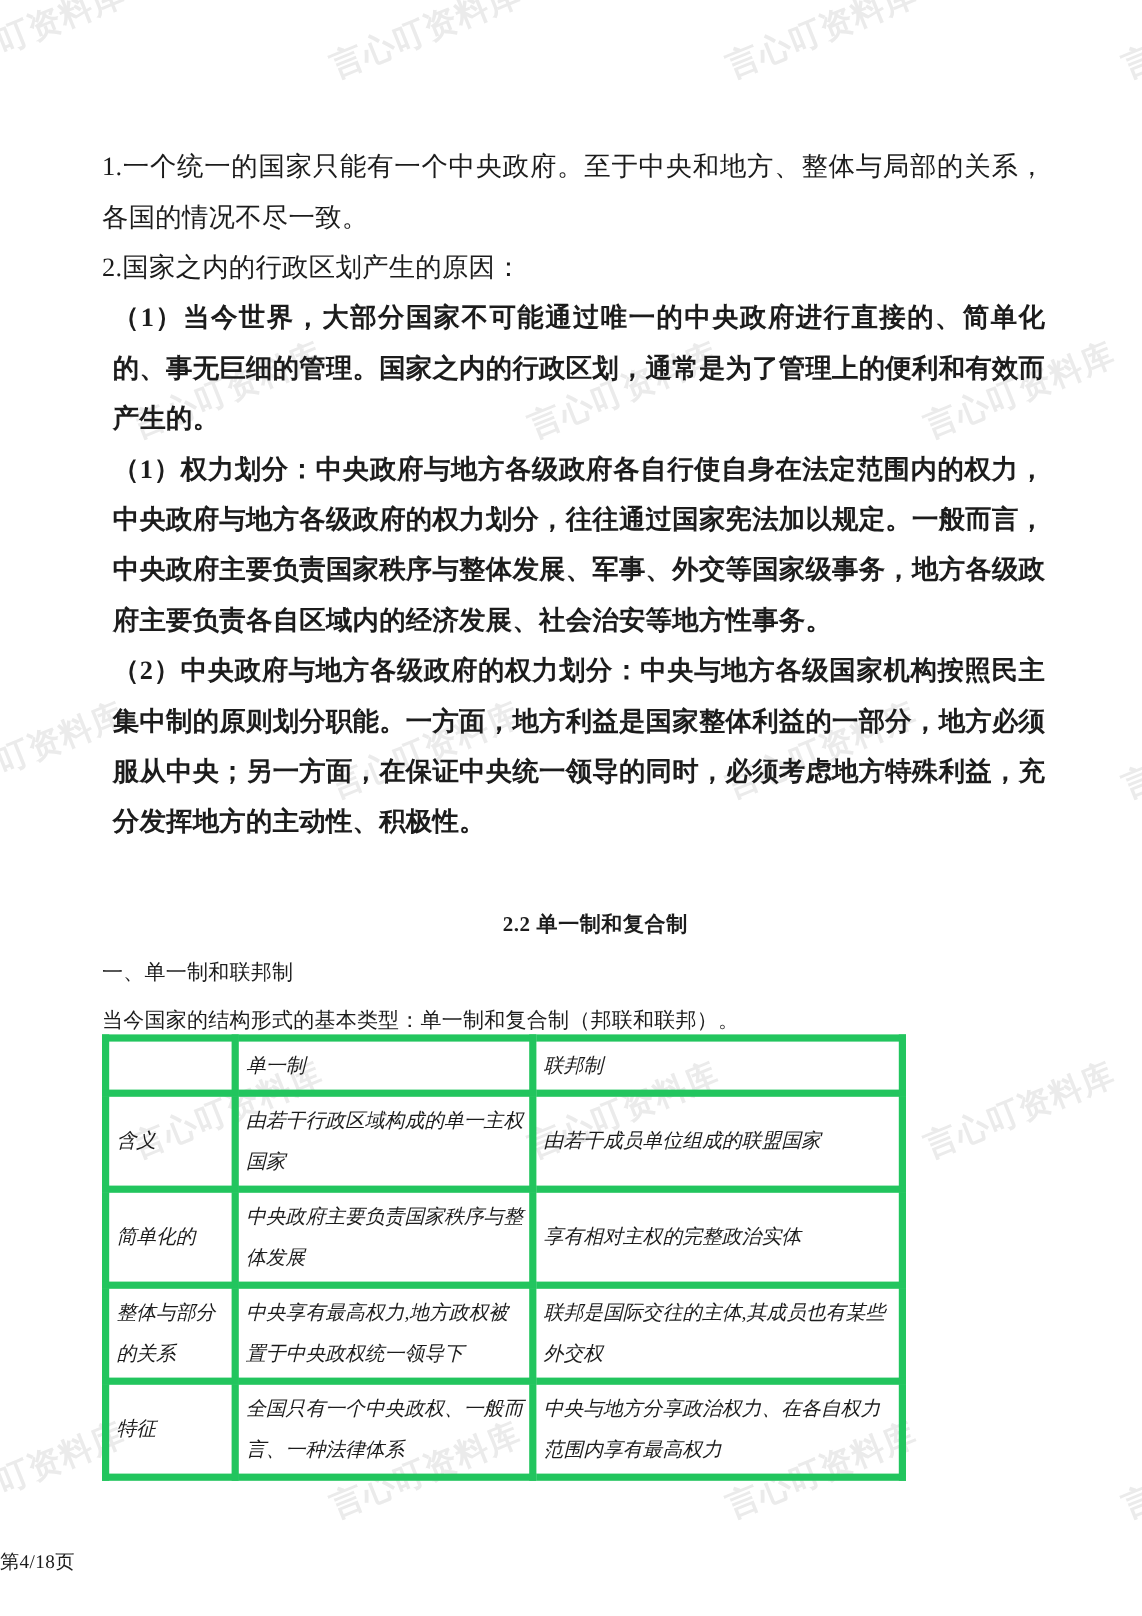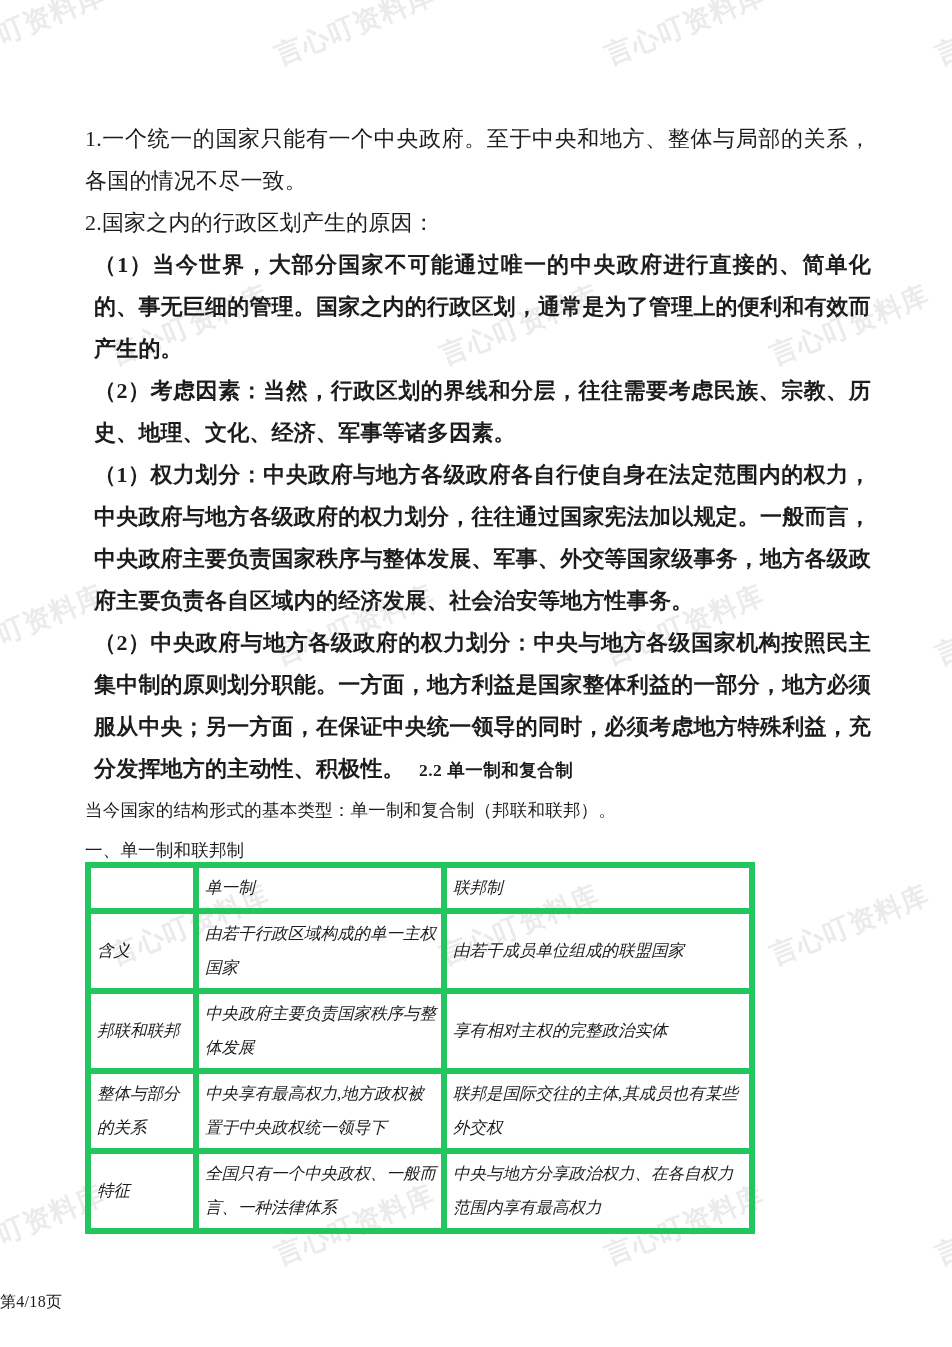--- a/index.html
+++ b/index.html
@@ -152,51 +152,50 @@
       <span class="wm" style="color: rgb(235, 235, 235); left: 600px; top: 1240px;">言心叮资料库</span>
       <span class="wm" style="color: rgb(235, 235, 235); left: 930px; top: 1240px;">言心叮资料库</span>
     </div>
 
   <div class="content">
 
     <div class="body-block">
       <p class="para">1.一个统一的国家只能有一个中央政府。至于中央和地方、整体与局部的关系，各国的情况不尽一致。</p>
       <p class="para">2.国家之内的行政区划产生的原因：</p>
       <p class="para indent">（1）当今世界，大部分国家不可能通过唯一的中央政府进行直接的、简单化的、事无巨细的管理。国家之内的行政区划，通常是为了管理上的便利和有效而产生的。</p>
-      <p class="para indent">（2）考虑因素：当然，行政区划的界线和分层，往往需要考虑民族、宗教、历史、地理、文化、经济、军事等诸多因素。</p>
       <p class="para indent">（1）权力划分：中央政府与地方各级政府各自行使自身在法定范围内的权力，中央政府与地方各级政府的权力划分，往往通过国家宪法加以规定。一般而言，中央政府主要负责国家秩序与整体发展、军事、外交等国家级事务，地方各级政府主要负责各自区域内的经济发展、社会治安等地方性事务。</p>
       <p class="para indent">（2）中央政府与地方各级政府的权力划分：中央与地方各级国家机构按照民主集中制的原则划分职能。一方面，地方利益是国家整体利益的一部分，地方必须服从中央；另一方面，在保证中央统一领导的同时，必须考虑地方特殊利益，充分发挥地方的主动性、积极性。</p>
     </div>
 
     <div class="section-heading">2.2  单一制和复合制</div>
 
     <div class="sub-block">
+      <p class="subline">一、单一制和联邦制</p>
       <p class="subline">当今国家的结构形式的基本类型：单一制和复合制（邦联和联邦）。</p>
-      <p class="subline">一、单一制和联邦制</p>
     </div>
 
     <table class="cmp-table">
       <colgroup>
         <col class="c1">
           <col class="c2">
           <col class="c3">
       </colgroup>
       <tbody>
         <tr class="head">
           <td class="blank"></td>
           <td>单一制</td>
           <td>联邦制</td>
         </tr>
         <tr class="body">
           <td>含义</td>
           <td>由若干行政区域构成的单一主权国家</td>
           <td>由若干成员单位组成的联盟国家</td>
         </tr>
         <tr class="body">
-          <td>邦联和联邦</td>
+          <td>简单化的</td>
           <td>中央政府主要负责国家秩序与整体发展</td>
           <td>享有相对主权的完整政治实体</td>
         </tr>
         <tr class="body">
           <td>整体与部分的关系</td>
           <td>中央享有最高权力,地方政权被置于中央政权统一领导下</td>
           <td>联邦是国际交往的主体,其成员也有某些外交权</td>
         </tr>
         <tr class="body">
           <td>特征</td>

